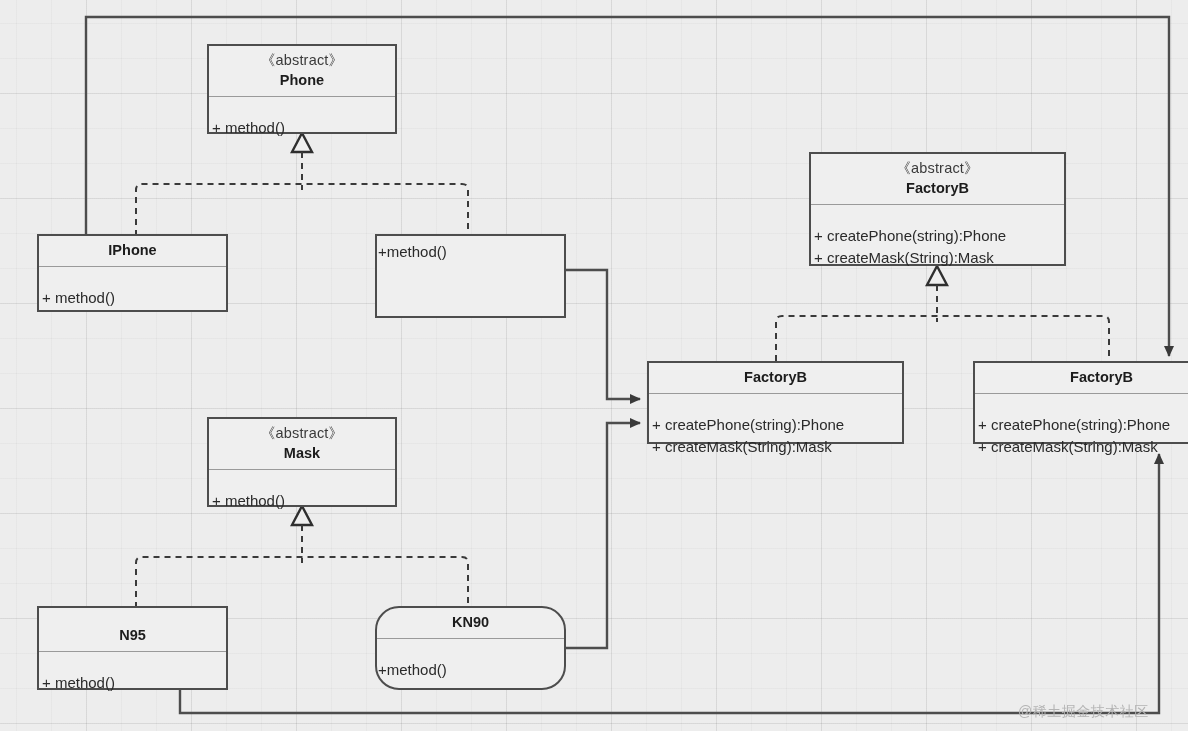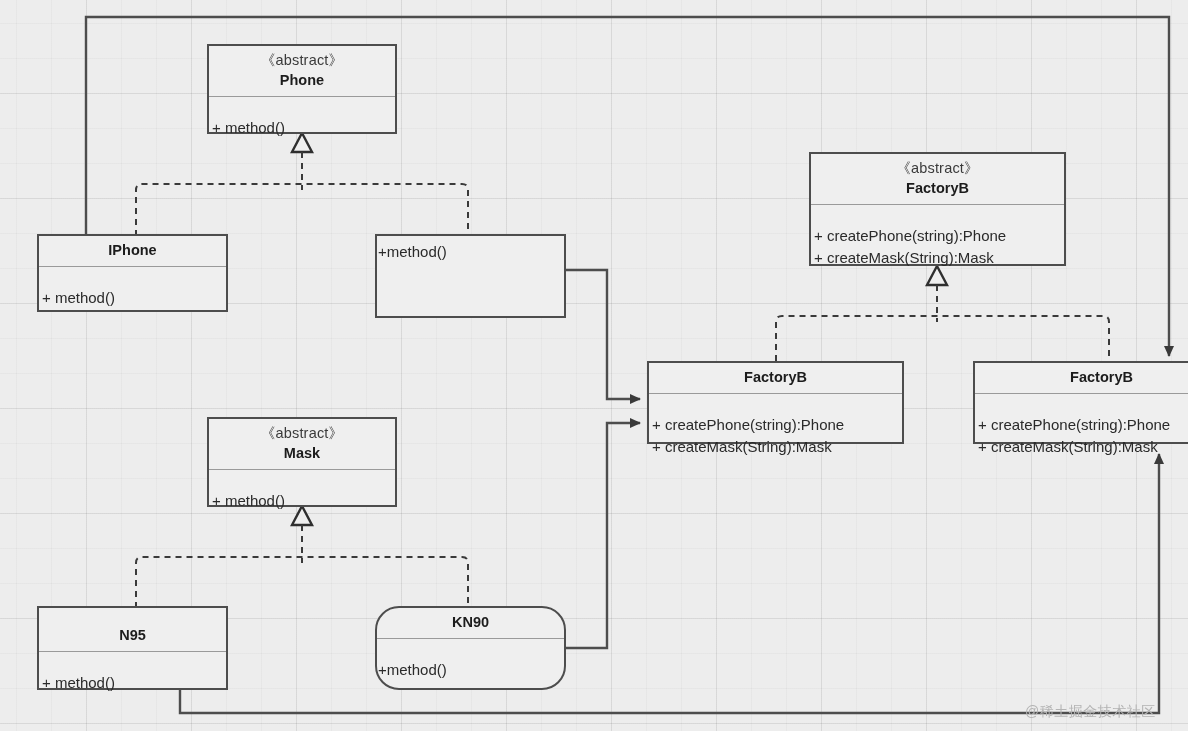--- a/index.html
+++ b/index.html
@@ -203,15 +203,15 @@
   <div class="uml-class" style="left:973px; top:361px; width:257px; height:83px;">
     <div class="uml-head" style="height:31px;">
       <div class="cls-name">FactoryB</div>
     </div>
     <div class="uml-body">
       <div class="member">+ createPhone(string):Phone</div>
       <div class="member">+ createMask(String):Mask</div>
     </div>
   </div>
 
-  <div class="watermark" style="left:1018px; top:703px;margin-left:7px;">@稀土掘金技术社区</div>
+  <div class="watermark" style="left:1018px; top:703px;">@稀土掘金技术社区</div>
 
 </div>
 
 </body></html>

